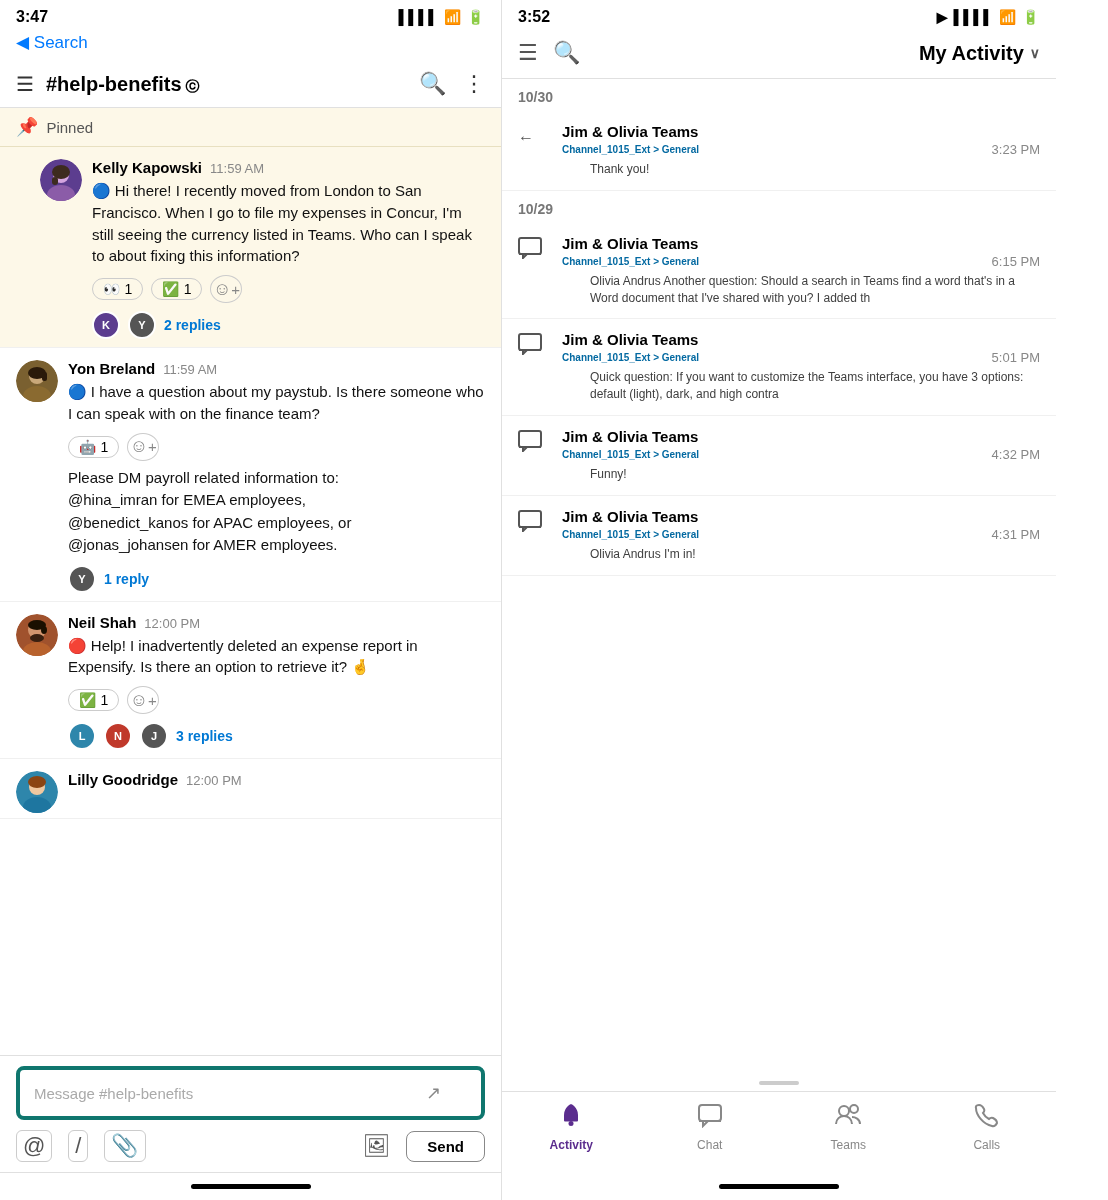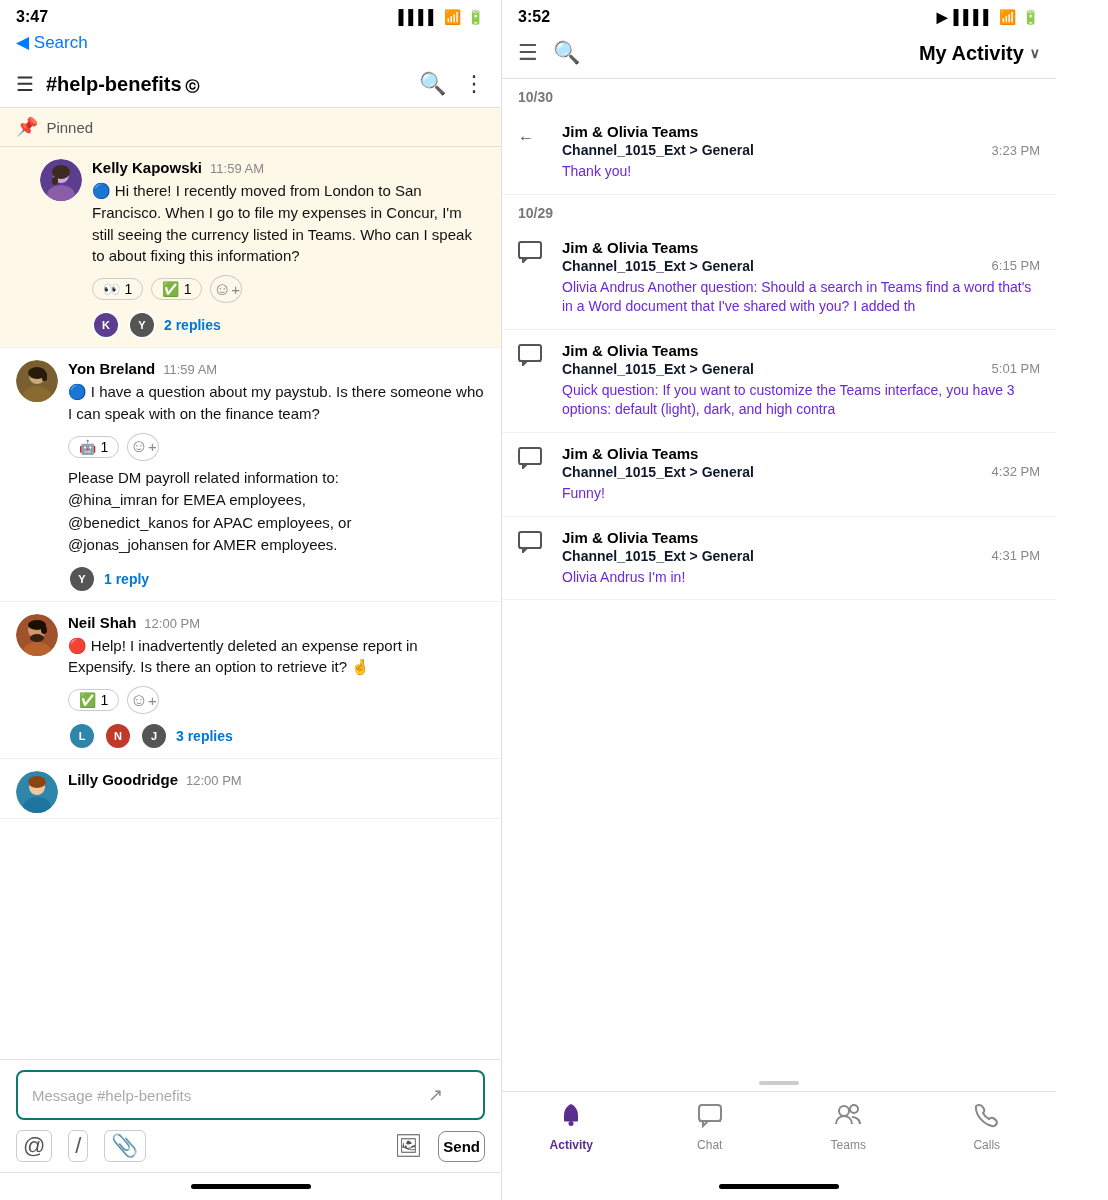--- a/index.html
+++ b/index.html
@@ -161,21 +161,21 @@
       gap: 8px;
       margin-top: 8px;
     }
 
     .message-input-area {
       padding: 10px 16px;
       border-top: 1px solid #e0e0e0;
       background: #fff;
     }
     .message-input-box {
-      border: 2px solid #0f766e;
+      border: 4px solid #0f766e;
       border-radius: 8px;
       padding: 12px 40px 12px 14px;
       font-size: 15px;
       color: #aaa;
       margin-bottom: 10px;
       position: relative;
       display: flex;
       align-items: center;
       justify-content: space-between;
     }
@@ -191,21 +191,21 @@
       color: #555;
       cursor: pointer;
       border: 1.5px solid #ccc;
       border-radius: 6px;
       padding: 2px 6px;
     }
     .spacer { flex: 1; }
     .send-btn {
       border: 1.5px solid #888;
       border-radius: 8px;
-      padding: 6px 4px;
+      padding: 6px 20px;
       font-size: 15px;
       font-weight: 600;
       cursor: pointer;
       background: #fff;
     }
     .photo-icon-btn { font-size: 22px; color: #555; cursor: pointer; }
 
     
     .right-panel {
       width: 554px;
@@ -276,23 +276,23 @@
     }
 
     .activity-content { flex: 1; }
     .activity-sender { font-size: 15px; font-weight: 700; color: #000; margin-bottom: 2px; }
     .activity-channel {
       display: flex;
       align-items: center;
       justify-content: space-between;
       margin-bottom: 4px;
     }
-    .activity-channel-name { font-size: 14px; font-weight: 600; color: #0f172a; }
+    .activity-channel-name { font-size: 10px; font-weight: 600; color: #0369a1; }
     .activity-time { font-size: 13px; color: #888; }
-    .activity-preview { font-size: 14px; color: #6d28d9; line-height: 1.4; }
+    .activity-preview { font-size: 12px; color: #404040; line-height: 1.4; margin-left: 28px; }
 
     
     .bottom-nav {
       display: flex;
       border-top: 1px solid #e0e0e0;
       padding: 10px 0 20px;
       background: #fff;
     }
     .nav-item {
       flex: 1;

